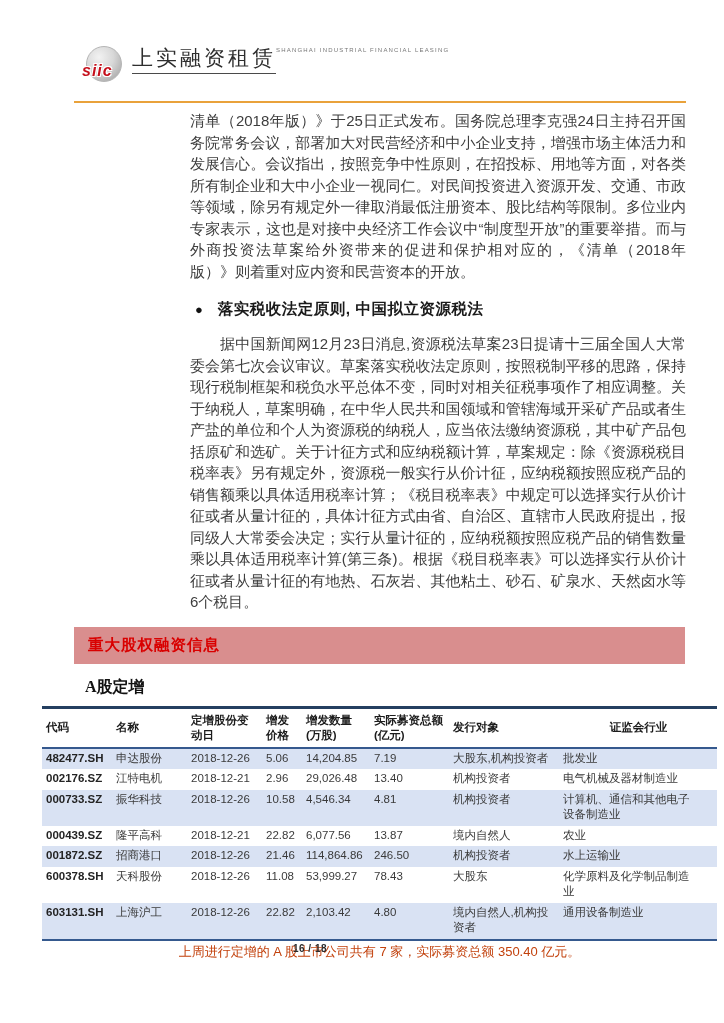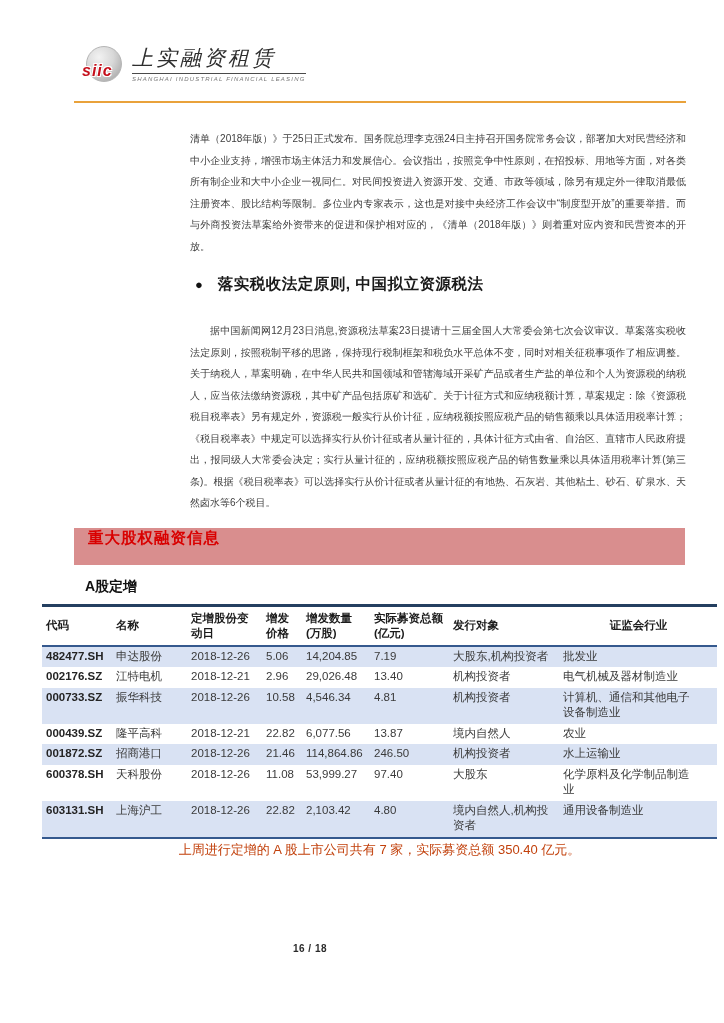--- a/index.html
+++ b/index.html
@@ -17,49 +17,49 @@
   .globe-circle{
     position:absolute;top:0;left:0;width:34px;height:34px;border-radius:50%;
     background:radial-gradient(circle at 35% 30%, #f2f2f2 0%, #d8d8d8 45%, #9a9a9a 100%);
     border:1px solid #b5b5b5;
   }
   .siic{
     position:absolute;left:-4px;bottom:4px;font-size:16px;font-weight:bold;
     font-style:italic;color:#c5101c;letter-spacing:1px;
     text-shadow:1px 1px 0 #fff,-1px -1px 0 #fff,1px -1px 0 #fff,-1px 1px 0 #fff;
   }
-  .brand-text{margin-left:8px;display:flex;flex-direction:column;font-style:italic;}
+  .brand-text{margin-left:8px;display:flex;flex-direction:row;}
   .brand-cn{
     font-size:21px;color:#2e2e2e;letter-spacing:3px;font-weight:500;
     border-bottom:1px solid #4a4a4a;padding-bottom:2px;line-height:26px;
   }
   .brand-en{font-size:6px;color:#777;letter-spacing:1.2px;margin-top:2px;}
 
   
   .gold-line{height:2px;background:#e9a23b;border:0;margin:10px 0 0 0;width:612px;}
 
   
   .body-par{
-    margin:25px 0 0 116px;width:496px;font-size:10px;line-height:21.5px;
+    margin:7px 0 0 116px;width:496px;font-size:15px;line-height:21.5px;
     text-align:justify;color:#3d3d3d;
   }
   .indent-first{text-indent:2em;}
 
   .bullet-heading{margin:17px 0 13px 121px;display:flex;align-items:center;}
   .bullet-dot{font-size:13px;color:#111;line-height:1;}
   .bullet-title{margin-left:15px;font-size:15.5px;font-weight:bold;color:#1a1a1a;letter-spacing:0.5px;}
 
   
   .banner{
     margin-top:14px;width:611px;height:37px;background:#d98e8e;
-    display:flex;align-items:flex-start;box-sizing:border-box;padding-left:14px;
+    display:flex;align-items:center;box-sizing:border-box;padding-left:14px;
   }
   .banner-title{font-size:15.5px;font-weight:bold;color:#d90000;letter-spacing:1px;}
 
-  .sub-title{margin:13px 0 8px 11px;font-size:14px;font-weight:bold;color:#111;}
+  .sub-title{margin:13px 0 8px 11px;font-size:16px;font-weight:bold;color:#111;font-family:Liberation Serif, serif;}
 
   
   table.data{
     border-collapse:collapse;table-layout:fixed;width:675px;margin-left:-32px;
     border-top:3px solid #243f60;border-bottom:2px solid #35598e;
     font-size:11.5px;
   }
   table.data col.c1{width:70px;} table.data col.c2{width:75px;}
   table.data col.c3{width:75px;} table.data col.c4{width:40px;}
   table.data col.c5{width:68px;} table.data col.c6{width:79px;}
@@ -192,21 +192,21 @@
             <td>246.50</td>
             <td>机构投资者</td>
             <td>水上运输业</td>
           </tr>
           <tr>
             <td>600378.SH</td>
             <td>天科股份</td>
             <td>2018-12-26</td>
             <td>11.08</td>
             <td>53,999.27</td>
-            <td>97.40</td>
+            <td>78.43</td>
             <td>大股东</td>
             <td>化学原料及化学制品制造业</td>
           </tr>
           <tr>
             <td>603131.SH</td>
             <td>上海沪工</td>
             <td>2018-12-26</td>
             <td>22.82</td>
             <td>2,103.42</td>
             <td>4.80</td>

